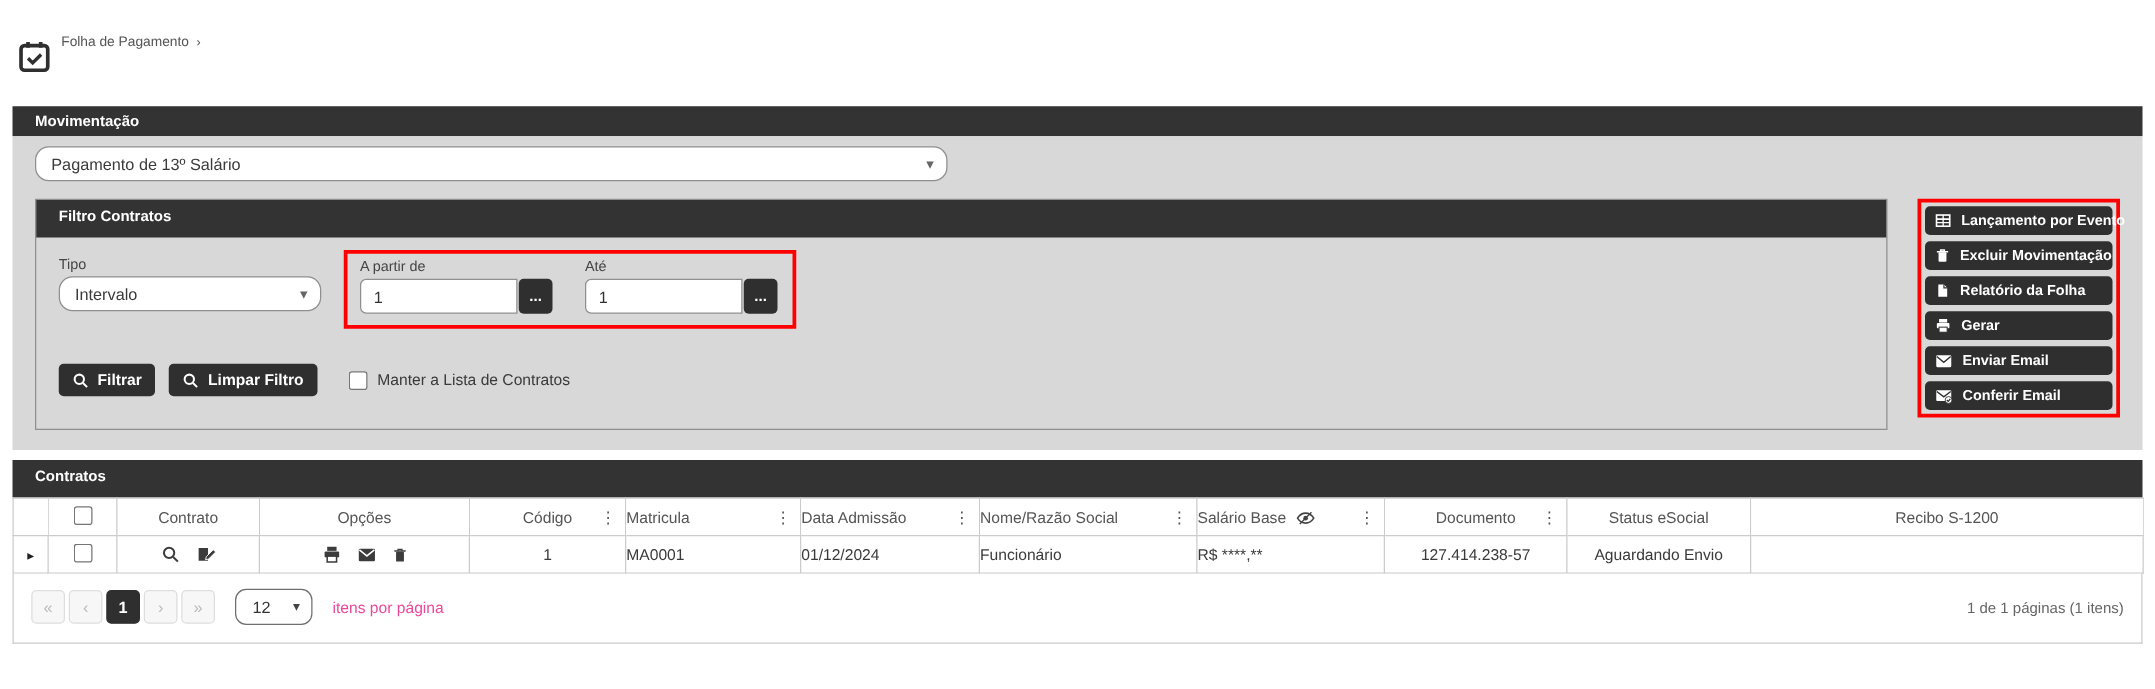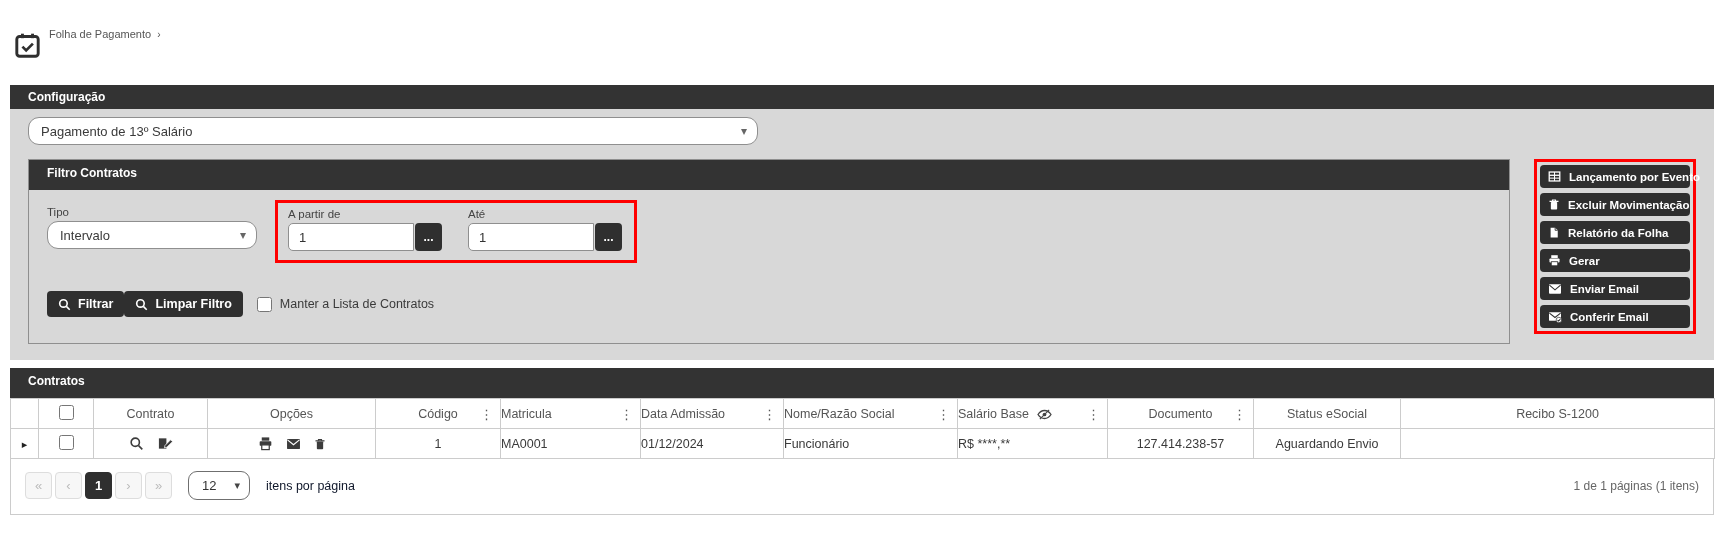--- a/index.html
+++ b/index.html
@@ -42,21 +42,21 @@
   .filter-line1 { display:flex; align-items:flex-start; }
   .tipo-group { width:210px; }
   .tipo-select { width:210px; }
   .red-outline { border:3px solid #ff0000; }
   .range-group { display:flex; gap:26px; padding:5px 12px 9px 10px; margin-left:18px; margin-top:-6px; }
   .inp-group { display:flex; align-items:stretch; }
   .inp { width:126px; height:28px; border:1px solid #8f8f8f; border-radius:5px 0 0 5px; background:#fff;
          padding:0 10px; font-size:13px; color:#333; font-family:"Liberation Sans",sans-serif; }
   .inp-btn { width:27px; height:28px; background:#2f2f2f; color:#fff; border:none; border-radius:4px;
              margin-left:1px; font-weight:bold; font-size:12px; line-height:10px; cursor:pointer; }
-  .filter-line2 { display:flex; align-items:center; margin-top:28px; }
+  .filter-line2 { display:flex; align-items:center; margin-top:28px; gap:11px; }
   .chk-wrap { display:flex; align-items:center; gap:8px; margin-left:14px; }
   .chk { width:15px; height:15px; accent-color:#2f2f2f; }
   .chk-label { font-size:12.5px; color:#3a3a3a; }
 
   
   .action-stack { margin-left:24px; width:162px; padding:3px; }
   .action-btn { display:flex; align-items:center; gap:8px; width:150px; height:23px; background:#2f2f2f; color:#fff;
                 border:none; border-radius:4px; font-size:11.5px; font-weight:bold; padding:0 8px; margin-bottom:5px;
                 cursor:pointer; white-space:nowrap; font-family:"Liberation Sans",sans-serif; }
   .action-btn:last-child { margin-bottom:0; }
@@ -82,21 +82,21 @@
            justify-content:space-between; padding:12px 14px 14px 14px; }
   .tfoot-left { display:flex; align-items:center; gap:16px; }
   .pager { display:flex; gap:3px; }
   .pg { width:27px; height:27px; border:1px solid #ddd; background:#f7f7f7; color:#bbb; border-radius:4px;
         font-size:13px; display:flex; align-items:center; justify-content:center; cursor:pointer; }
   .pg.active { background:#2f2f2f; color:#fff; border-color:#2f2f2f; font-weight:bold; }
   .size-select { width:62px; height:29px; border:1.5px solid #6f6f6f; border-radius:9px; background:#fff;
                  display:flex; align-items:center; justify-content:space-between; padding:0 9px 0 13px; cursor:pointer; }
   .size-select .sel-text { font-size:13px; color:#333; }
   .size-select .caret { color:#444; font-size:11px; }
-  .per-page { font-size:12.5px; color:#0f172a; }
+  .per-page { font-size:12.5px; color:#ec4899; }
   .summary { font-size:12px; color:#666; }
 </style>
 </head>
 <body>
 
 <div class="page">
 
   <div class="hdr">
     <div class="hdr-left">
       <svg class="hdr-icon" viewBox="0 0 24 24">
@@ -108,21 +108,21 @@
       <div>
         <div class="crumb">
           <span>Folha de Pagamento</span>
           <span class="crumb-sep">›</span>
         </div>
       </div>
     </div>
   </div>
 
   <div class="config">
-    <div class="bar">Configuração</div>
+    <div class="bar">Movimentação</div>
     <div class="config-body">
       <div>
         <div class="selectbox mode-select">
           <span class="sel-text">Pagamento de 13º Salário</span>
           <span class="caret">▾</span>
         </div>
       </div>
 
       <div class="filter-row">
 

